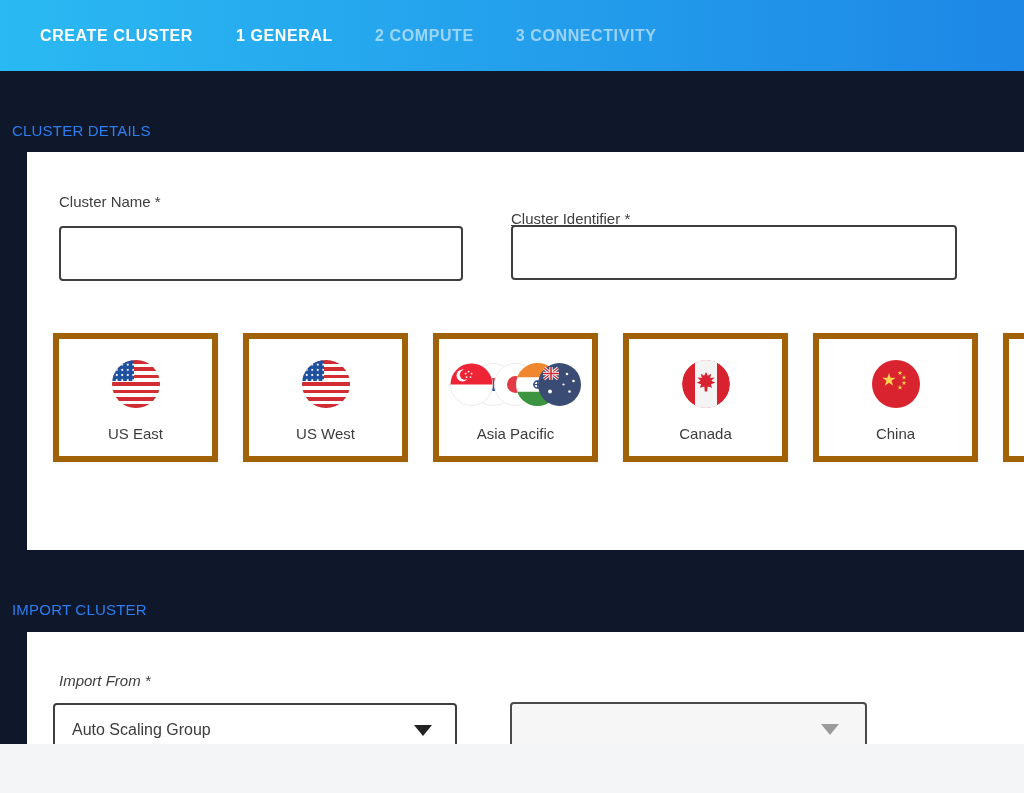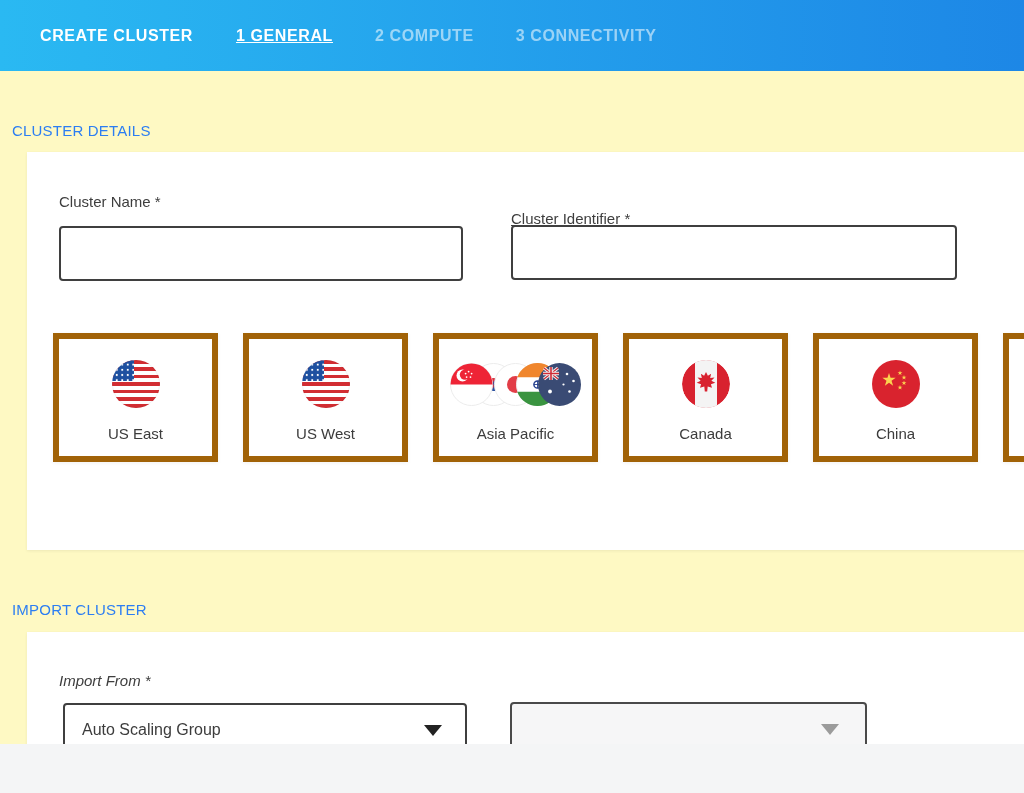--- a/index.html
+++ b/index.html
@@ -6,40 +6,40 @@
   html, body { width: 1024px; height: 793px; }
   body {
     font-family: "Liberation Sans", sans-serif;
     background: #f4f5f6;
     color: #3d3d3d;
   }
   .screen {
     position: relative;
     width: 1024px; height: 744px;
     overflow: hidden;
-    background: #fef9c3;
+    background: #0f172a;
   }
 
   
   .topbar {
     position: absolute; left: 0; top: 0; right: 0; height: 71px;
     background: linear-gradient(90deg, #2ab9f2 0%, #1d87e6 100%);
     display: flex; align-items: center;
     padding-left: 40px;
   }
   .topbar .title {
     color: #ffffff; font-size: 16px; font-weight: 700;
     letter-spacing: 0.6px; margin-right: 43px; white-space: nowrap;
   }
   .topbar .tab {
     color: rgba(255,255,255,0.55); font-size: 16px; font-weight: 700;
     letter-spacing: 0.6px; margin-right: 42px; white-space: nowrap;
     cursor: pointer;
   }
-  .topbar .tab.active { color: #ffffff; text-decoration: underline; }
+  .topbar .tab.active { color: #ffffff; }
 
   
   .section-heading {
     position: absolute; left: 12px;
     color: #2c7ef2; font-size: 15px; font-weight: 400;
     letter-spacing: 0.2px;
   }
 
   
   .panel {
@@ -284,21 +284,21 @@
 
     <div class="region-card" style="left:976px;"></div>
   </div>
 
   <div class="section-heading" style="top:601px;">IMPORT CLUSTER</div>
 
   <div class="panel panel-import">
 
     <div class="field-label" style="left:32px; top:40px;font-style:italic;">Import From *</div>
 
-    <div class="select-box" style="left:36px; top:71px; width:404px;">
+    <div class="select-box" style="left:26px; top:71px; width:404px;">
       <div class="select-value">Auto Scaling Group</div>
       <div class="caret"></div>
     </div>
 
     <div class="select-box disabled" style="left:483px; top:70px; width:357px;">
       <div class="select-value"></div>
       <div class="caret"></div>
     </div>
   </div>
 

